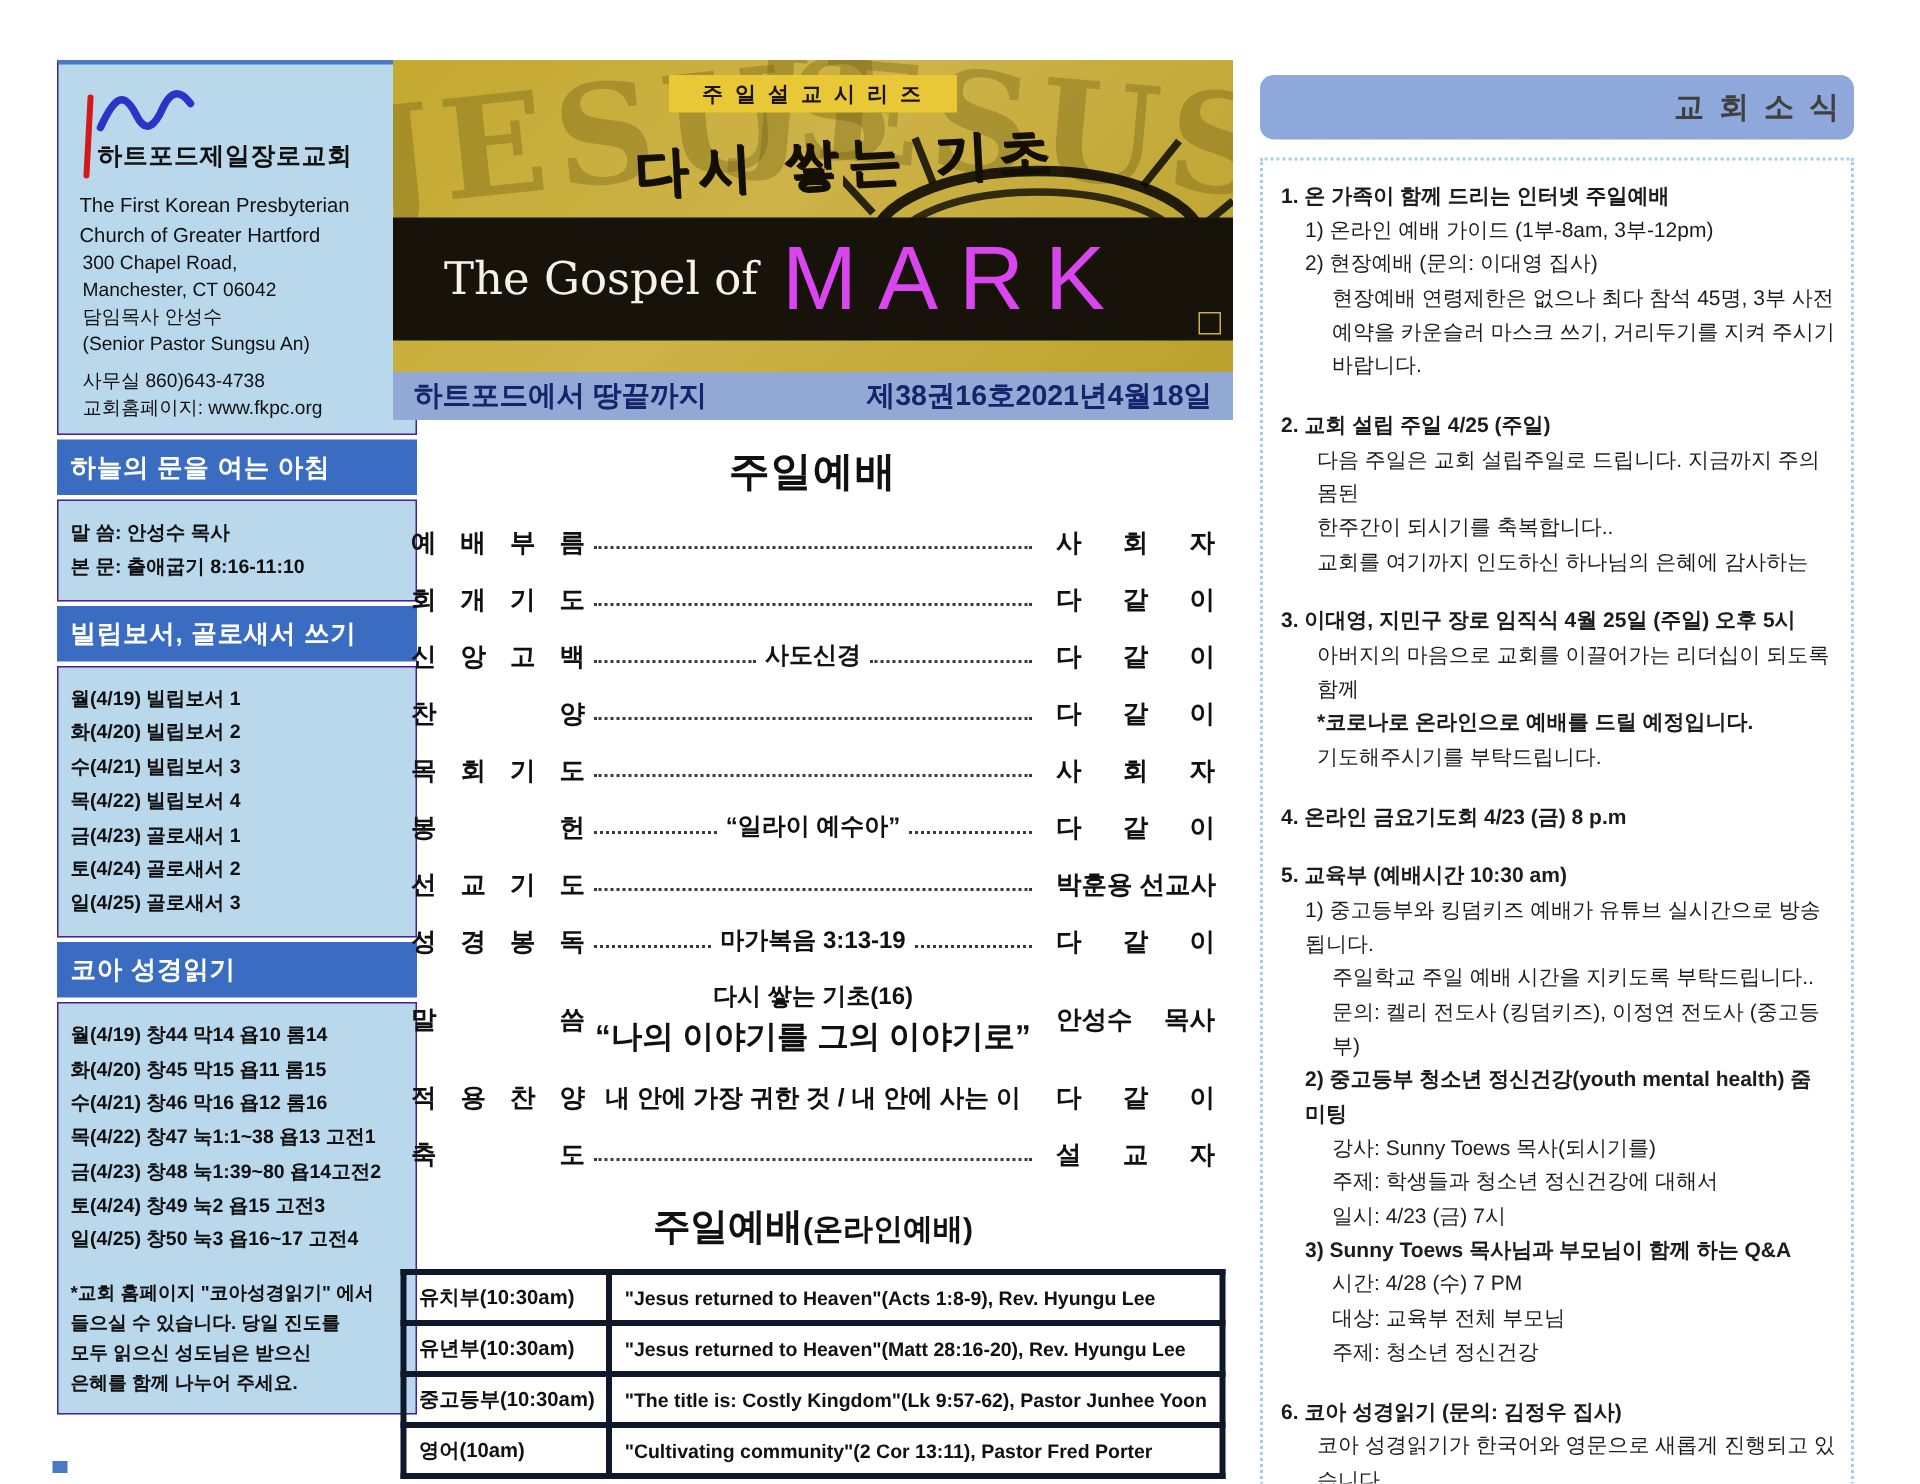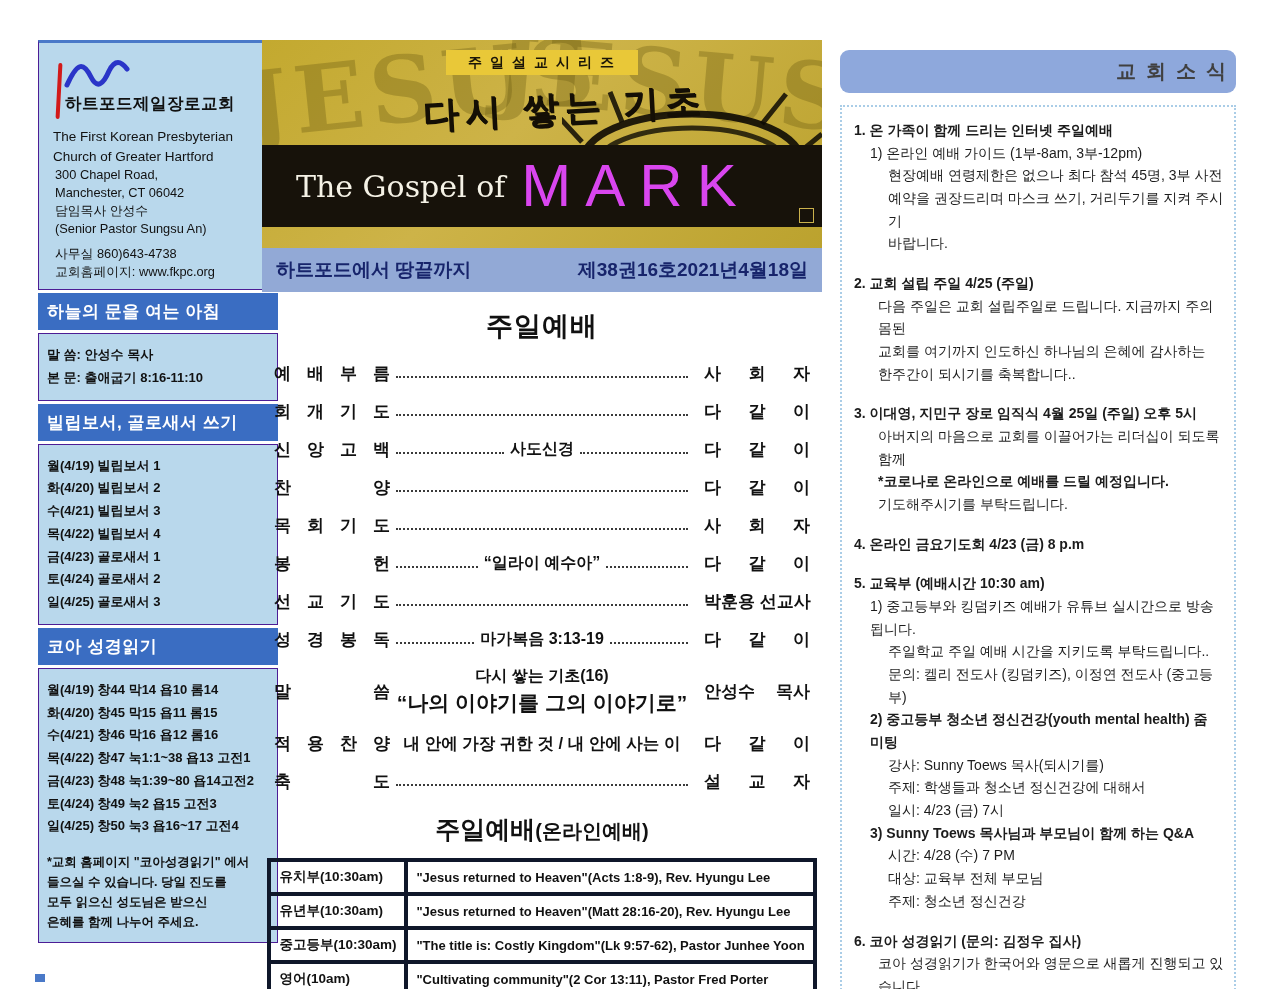--- a/index.html
+++ b/index.html
@@ -51,21 +51,21 @@
     font-family:"DejaVu Serif",serif;color:#f5f2e6;
     font-size:30px;margin-left:34px;white-space:nowrap;
   }
   .gospel-word{
     font-family:Liberation Sans, sans-serif;color:#d946ef;font-size:60px;
     letter-spacing:14px;margin-left:16px;white-space:nowrap;line-height:1;text-align:center;
   }
   .thorns{position:absolute;left:300px;top:42px;pointer-events:none;}
   .stamp{position:absolute;right:8px;top:168px;width:13px;height:13px;border:1px solid #cab14c;color:#cab14c;font-size:7px;line-height:13px;text-align:center;}
   .info-band{
-    height:44px;background:#92a9d6;color:#17246b;display:flex;
+    height:32px;background:#92a9d6;color:#17246b;display:flex;
     align-items:center;justify-content:space-between;padding:0 14px;
     font-size:19px;font-weight:bold;
   }
   .worship-title{text-align:center;font-size:27px;font-weight:bold;margin:16px 0 18px 0;letter-spacing:1px;}
   .worship{padding:0 12px;}
   .wrow{display:flex;align-items:center;margin:15px 0;}
   .wlabel{width:116px;flex:none;font-size:17px;font-weight:bold;text-align:justify;text-align-last:justify;}
   .wright{width:106px;flex:none;font-size:17px;font-weight:bold;text-align:justify;text-align-last:justify;margin-left:10px;white-space:nowrap;}
   .dots{flex:1;border-bottom:2px dotted #3a3a3a;height:0;align-self:center;margin:6px 6px 0 6px;}
   .wmid{font-size:16px;font-weight:bold;white-space:nowrap;}
@@ -274,30 +274,31 @@
   </table>
 </div>
 
 <div class="rightcol">
   <div class="news-head">교회소식</div>
   <div class="news-box">
 
     <div class="news-item">
       <div class="news-title">1. 온 가족이 함께 드리는 인터넷 주일예배</div>
       <div class="nl i1">1) 온라인 예배 가이드 (1부-8am, 3부-12pm)</div>
+      <div class="nl i1">2) 현장예배 (문의: 이대영 집사)</div>
       <div class="nl i3">현장예배 연령제한은 없으나 최다 참석 45명, 3부 사전</div>
-      <div class="nl i3">예약을 권장드리며 마스크 쓰기, 거리두기를 지켜 주시기</div>
+      <div class="nl i3">예약을 카운슬러 마스크 쓰기, 거리두기를 지켜 주시기</div>
       <div class="nl i3">바랍니다.</div>
     </div>
 
     <div class="news-item">
       <div class="news-title">2. 교회 설립 주일 4/25 (주일)</div>
       <div class="nl i2">다음 주일은 교회 설립주일로 드립니다. 지금까지 주의 몸된</div>
+      <div class="nl i2">한주간이 되시기를 축복합니다..</div>
       <div class="nl i2">교회를 여기까지 인도하신 하나님의 은혜에 감사하는</div>
-      <div class="nl i2">한주간이 되시기를 축복합니다..</div>
     </div>
 
     <div class="news-item">
       <div class="news-title">3. 이대영, 지민구 장로 임직식 4월 25일 (주일) 오후 5시</div>
       <div class="nl i2">아버지의 마음으로 교회를 이끌어가는 리더십이 되도록 함께</div>
       <div class="nl i2 b">*코로나로 온라인으로 예배를 드릴 예정입니다.</div>
       <div class="nl i2">기도해주시기를 부탁드립니다.</div>
     </div>
 
     <div class="news-item">

